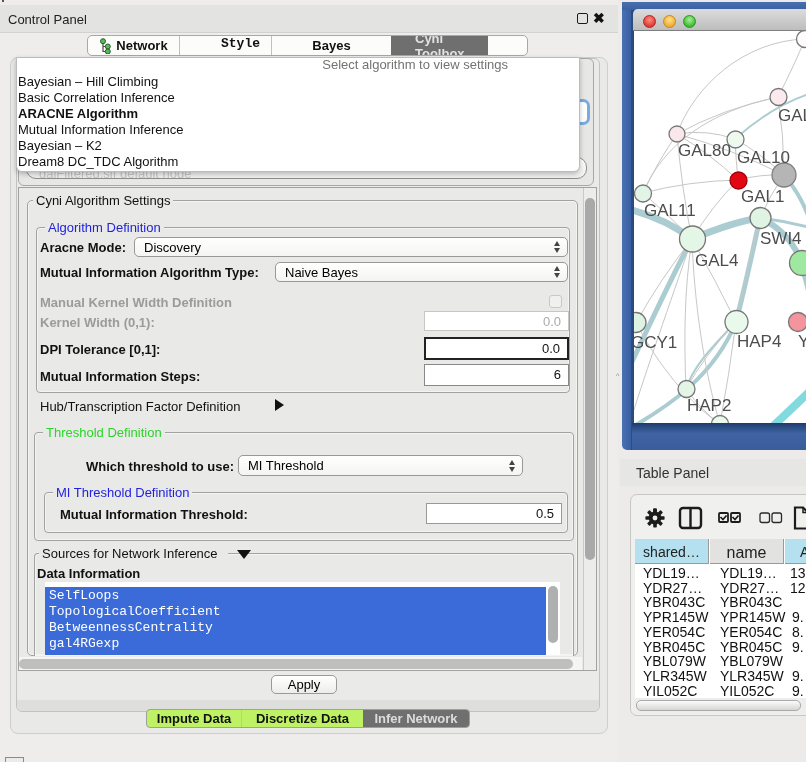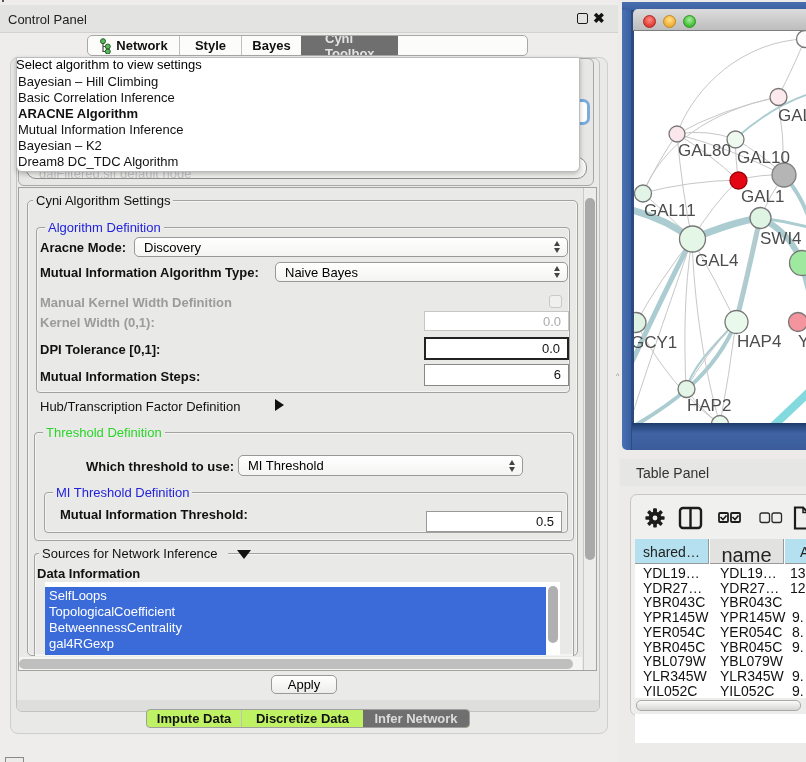--- a/index.html
+++ b/index.html
@@ -20,48 +20,48 @@
 <div class="abs" style="left:2px;top:0;width:2px;height:2px;background:#555;"></div>
 <div class="abs" style="left:0;top:5px;width:618px;height:28px;background:#e3e3e1;border-bottom:1px solid #d2d2d0;"></div>
 <div class="abs r13" style="left:8px;top:12px;color:#222;">Control Panel</div>
 <div class="abs" style="left:577px;top:13px;width:11px;height:11px;border:1.5px solid #1a1a1a;border-radius:2px;"></div>
 <div class="abs" style="left:593px;top:10px;width:16px;height:22px;font-size:14px;font-weight:bold;color:#111;">✖</div>
 
 <div class="abs" style="left:10px;top:57px;width:598px;height:677px;background:#e9e9e7;border:1px solid #cecece;border-radius:8px;"></div>
 <div class="abs" style="left:16px;top:58px;width:584px;height:654px;background:#eaeae8;border:1px solid #c2c2c0;border-radius:6px;"></div>
 <div class="abs" style="left:17px;top:700px;width:582px;height:11px;background:#dededc;border-radius:0 0 6px 6px;"></div>
 
-<div class="abs" style="left:87px;top:35px;width:441px;height:21px;background:#fcfcfa;border:1px solid #a8a8a8;border-radius:5px;overflow:hidden;display:flex;">
+<div class="abs" style="left:87px;top:35px;width:441px;height:21px;background:#fcfcfa;border:1px solid #a8a8a8;border-radius:5px;overflow:hidden;display:flex;gap:30px;">
   <div style="width:92px;display:flex;align-items:center;justify-content:center;border-right:1px solid #c0c0c0;">
     <svg width="13" height="16" viewBox="0 0 13 16" style="margin-right:4px;">
       <path d="M4,4 V13.5 H7" fill="none" stroke="#4a4a4a" stroke-width="1.2"></path>
       <path d="M4,8.5 H7" fill="none" stroke="#4a4a4a" stroke-width="1.2"></path>
       <circle cx="4" cy="3.2" r="2.5" fill="#5cb85c" stroke="#256029" stroke-width="1"></circle>
       <circle cx="8.8" cy="8.5" r="2.5" fill="#5cb85c" stroke="#256029" stroke-width="1"></circle>
       <circle cx="8.8" cy="13.5" r="2.5" fill="#5cb85c" stroke="#256029" stroke-width="1"></circle>
     </svg>
     <span class="b13">Network</span>
     </div>
-  <div style="width:62px;display:flex;align-items:center;justify-content:center;border-right:1px solid #c0c0c0;">
+  <div style="width:62px;display:flex;align-items:flex-start;justify-content:center;border-right:1px solid #c0c0c0;font-family:Liberation Mono, monospace;">
       <span class="b13">Style</span>
     </div>
   <div style="width:59px;display:flex;align-items:center;justify-content:center;">
       <span class="b13">Bayes</span>
     </div>
   <div style="width:97px;display:flex;align-items:center;justify-content:center;background:#6f6f6f;padding-left:24px;">
       <span class="b13" style="color:#e2e2e2;">Cyni Toolbox</span>
     </div>
 </div>
 
 <div class="abs" style="left:18px;top:58px;width:576px;height:128px;background:#e7e7e5;border:1px solid #a8a8a8;border-radius:6px;"></div>
 <div class="abs" style="left:24px;top:99px;width:566px;height:26px;background:#fff;border:3px solid #7aabdd;border-radius:7px;"></div>
 <div class="abs" style="left:26px;top:157px;width:561px;height:22px;background:linear-gradient(#ffffff,#eeeeec);border:1.5px solid #8e8e8e;border-radius:10px;font-size:13px;color:#c6c6c6;padding:8px 0 0 12px;overflow:hidden;">galFiltered.sif default node</div>
 
 <div class="abs" style="left:16px;top:57px;width:564px;height:115px;background:#fff;border:1px solid #bcbcbc;border-radius:0 0 6px 6px;box-shadow:0 2px 5px rgba(0,0,0,0.25);"></div>
-<div class="abs" style="left:16px;top:57px;width:492px;height:14px;font-size:13px;color:#000000;text-align:left;">Select algorithm to view settings</div>
+<div class="abs" style="left:16px;top:57px;width:492px;height:14px;font-size:13px;color:#737373;text-align:right;">Select algorithm to view settings</div>
 <div class="abs r13" style="left:18px;top:74px;line-height:16px;">
 Bayesian – Hill Climbing<br>
 Basic Correlation Inference<br>
 <b>ARACNE Algorithm</b><br>
 Mutual Information Inference<br>
 Bayesian – K2<br>
 Dream8 DC_TDC Algorithm
 </div>
 
 <div class="abs" style="left:18px;top:187px;width:579px;height:484px;background:#e9e9e7;border:1px solid #a2a2a0;"></div>
@@ -101,28 +101,28 @@
 
 <div class="grp" style="left:34px;top:432px;width:540px;height:109px;"></div>
 <div class="glab" style="left:43px;top:426px;color:#2ad62a;">Threshold Definition</div>
 
 <div class="abs b13" style="left:86px;top:459px;">Which threshold to use:</div>
 <div class="combo" style="left:238px;top:455px;width:285px;height:21px;">MI Threshold<span class="carr"></span></div>
 
 <div class="grp" style="left:44px;top:492px;width:524px;height:41px;"></div>
 <div class="glab" style="left:53px;top:486px;color:#2222dd;">MI Threshold Definition</div>
 <div class="abs b13" style="left:60px;top:507px;">Mutual Information Threshold:</div>
-<div class="field" style="left:426px;top:503px;width:136px;height:21px;border:1px solid #999;margin-top:8px;">0.5</div>
+<div class="field" style="left:426px;top:503px;width:136px;height:21px;border:1px solid #999;">0.5</div>
 
 <div class="grp" style="left:34px;top:553px;width:540px;height:103px;border-bottom:none;border-radius:4px 4px 0 0;"></div>
 <div class="glab" style="left:39px;top:547px;color:#111;">Sources for Network Inference &nbsp;</div>
 <div class="abs" style="left:237px;top:550px;width:0;height:0;border-left:7px solid transparent;border-right:7px solid transparent;border-top:9px solid #111;"></div>
 <div class="abs b13" style="left:37px;top:566px;">Data Information</div>
 
-<div class="abs" style="left:45px;top:582px;width:515px;height:73px;background:#fff;overflow:hidden;">
+<div class="abs" style="left:45px;top:582px;width:515px;height:73px;background:#fff;overflow:hidden;font-family:Liberation Mono, monospace;">
   <div style="position:absolute;left:0;top:5px;width:501px;height:80px;background:#3a6bd8;color:#fff;font-size:13px;line-height:16px;padding:1px 0 0 4px;">SelfLoops<br>TopologicalCoefficient<br>BetweennessCentrality<br>gal4RGexp<br></div>
   <div style="position:absolute;left:503px;top:4px;width:10px;height:57px;background:#b0b0b0;border-radius:5px;"></div>
 </div>
 
 <div class="abs" style="left:271px;top:675px;width:66px;height:19px;background:linear-gradient(#ffffff,#ededeb);border:1px solid #9a9a9a;border-radius:5px;text-align:center;font-size:13px;padding-top:1px;">Apply</div>
 
 <div class="abs" style="left:146px;top:709px;width:324px;height:19px;background:#bef264;border:1px solid #a0a0a0;border-radius:4px;overflow:hidden;display:flex;">
   <div style="width:95px;display:flex;align-items:center;justify-content:center;border-right:1px solid #c0c0c0;">
       <span class="b13">Impute Data</span>
     </div>
@@ -260,23 +260,23 @@
     <rect x="128" y="8" width="9.5" height="9.5" rx="2"></rect>
   </g>
   <g fill="none" stroke="#1c1c1c" stroke-width="1.7">
     <path d="M 76.5,12 l 2.5,2.5 l 3.5,-4"></path>
     <path d="M 88.5,12 l 2.5,2.5 l 3.5,-4"></path>
   </g>
   <path d="M 151,2.5 h 8 l 5,5 v 16 h -13 z" fill="none" stroke="#1c1c1c" stroke-width="2.2"></path>
   <path d="M 159,2.5 v 5 h 5" fill="none" stroke="#1c1c1c" stroke-width="1.5"></path>
 </svg>
 
-<div class="abs" style="left:635px;top:539px;width:171px;height:204px;overflow:hidden;background:#fff;">
+<div class="abs" style="left:635px;top:539px;width:171px;height:159px;overflow:hidden;background:#fff;">
   <div style="position:absolute;left:0;top:0;width:74px;height:25px;background:#b5e0ef;border-right:1px solid #9a9a9a;border-bottom:1px solid #9a9a9a;text-align:center;font-size:14px;color:#222;padding-top:5px;">shared…</div>
-  <div style="position:absolute;left:75px;top:0;width:74px;height:25px;background:#e2e2e0;border-right:1px solid #9a9a9a;border-bottom:1px solid #9a9a9a;text-align:center;font-size:20px;color:#222;padding-top:5px;">name</div>
+  <div style="position:absolute;left:75px;top:0;width:74px;height:25px;background:#e2e2e0;border-right:1px solid #9a9a9a;border-bottom:1px solid #9a9a9a;text-align:center;font-size:16px;color:#222;padding-top:5px;">name</div>
   <div style="position:absolute;left:150px;top:0;width:40px;height:25px;background:#b5e0ef;border-bottom:1px solid #9a9a9a;font-size:14px;color:#222;padding:5px 0 0 15px;">A</div>
   <div style="position:absolute;left:8px;top:27px;font-size:14px;color:#111;line-height:14.7px;white-space:pre;">YDL19…
 YDR27…
 YBR043C
 YPR145W
 YER054C
 YBR045C
 YBL079W
 YLR345W
 YIL052C</div>

